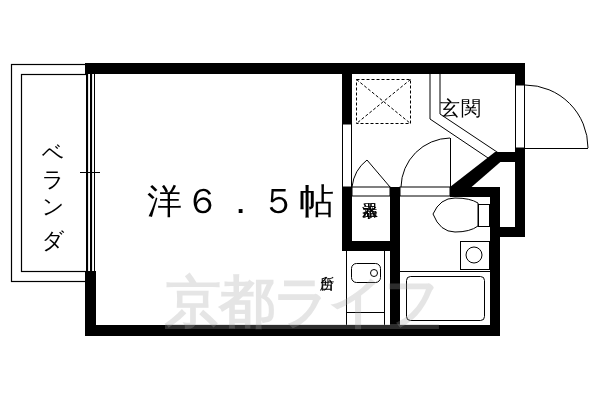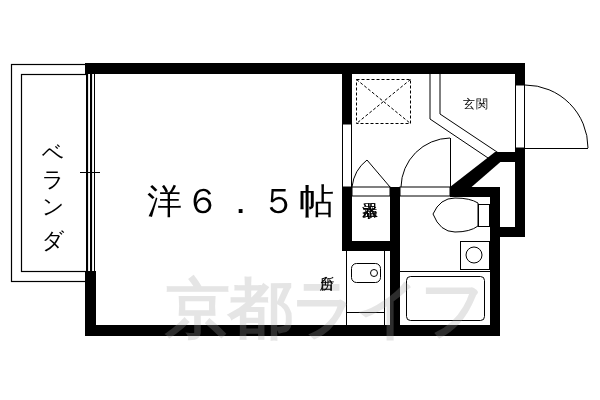--- a/index.html
+++ b/index.html
@@ -1,24 +1,24 @@
 <!DOCTYPE html>
 <html><head>
 <meta charset="utf-8">
 <style>
   html, body { margin: 0; padding: 0; background: #ffffff; }
   body { width: 600px; height: 400px; position: relative; overflow: hidden; font-family: "DejaVu Sans", sans-serif; }
   svg { position: absolute; left: 0; top: 0; }
   .lbl { position: absolute; color: #000; white-space: nowrap; line-height: 1; }
   .room-main { left: 147px; top: 184px; font-size: 35px; letter-spacing: 3px; }
   .balcony { left: 42px; top: 128px; font-size: 22px; writing-mode: vertical-rl; letter-spacing: 3px; }
-  .genkan { left: 463px; top: 98px; font-size: 12px; letter-spacing: 1px; }
+  .genkan { left: 440px; top: 98px; font-size: 20px; letter-spacing: 1px; }
   .heater { left: 362px; top: 190px; font-size: 16px; writing-mode: vertical-rl; line-height: 1; }
   .kitchen { left: 319px; top: 264px; font-size: 15px; writing-mode: vertical-rl; line-height: 1; }
-  .watermark { position: absolute; left: 165px; top: 265px; font-size: 65px; font-weight: bold; color: rgba(160,160,160,0.28); letter-spacing: -2px; white-space: nowrap; font-family: "DejaVu Sans", sans-serif; }
+  .watermark { position: absolute; left: 165px; top: 265px; font-size: 56px; font-weight: bold; color: rgba(160,160,160,0.28); letter-spacing: -2px; white-space: nowrap; font-family: "DejaVu Sans", sans-serif; text-decoration: underline; }
 </style>
 </head>
 <body>
 
 <svg width="600" height="400" viewBox="0 0 600 400" xmlns="http://www.w3.org/2000/svg">
 
   <g fill="none" stroke="#000" stroke-width="1.2">
     <rect x="11.5" y="64.5" width="80" height="217"></rect>
     <rect x="21.5" y="74.5" width="66" height="197"></rect>
   </g>

